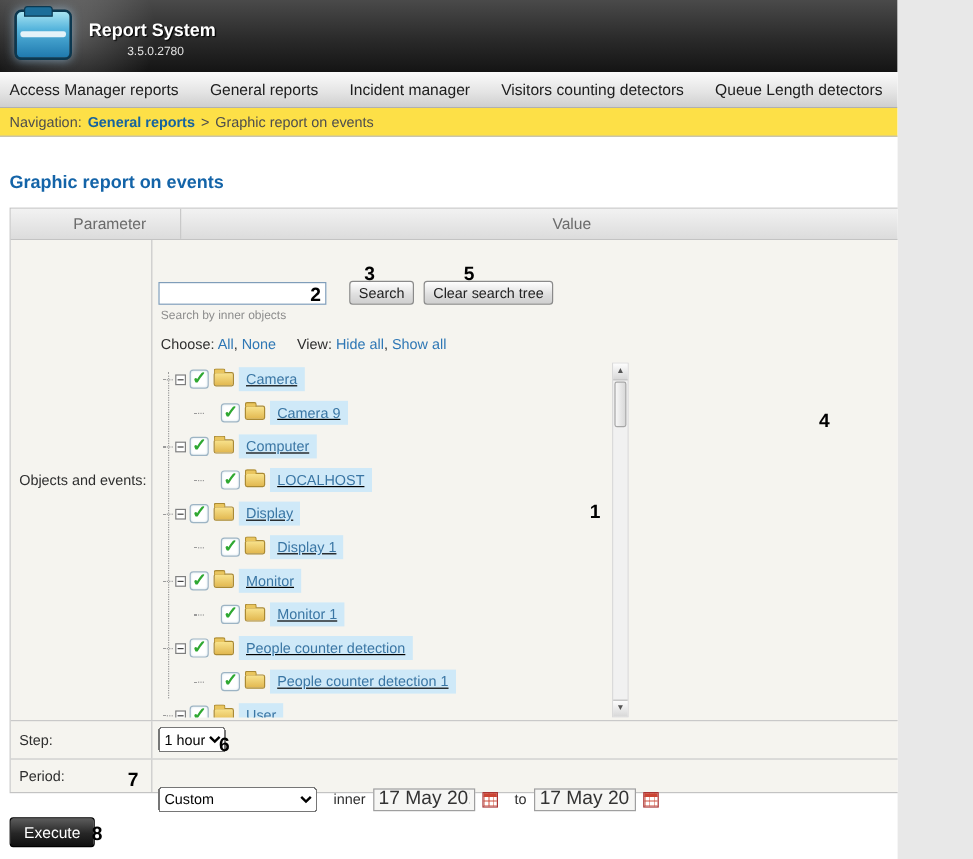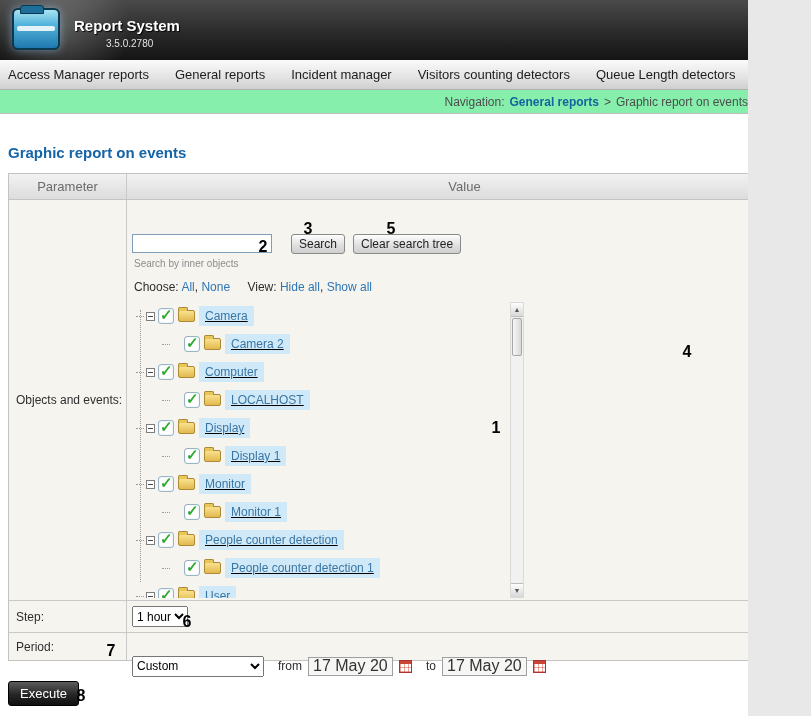--- a/index.html
+++ b/index.html
@@ -13,41 +13,41 @@
   .logo::after { content:''; position:absolute; left:3px; top:16px; right:3px; height:5px; background:rgba(255,255,255,.85); border-radius:2px; }
   .hdr-title { position:absolute; left:74px; top:17px; color:#ffffff; font-size:15px; font-weight:bold; text-shadow:1px 1px 1px #000; }
   .hdr-ver { position:absolute; left:106px; top:38px; color:#e2e2e2; font-size:10px; }
 
   
   .menu { height:30px; background:linear-gradient(180deg,#fbfbfb 0%, #e3e3e3 60%, #cfcfcf 100%); border-bottom:1px solid #b0b0b0; display:flex; align-items:center; padding-left:8px; }
   .menu-item { font-size:13px; color:#1c1c1c; padding:0 13px; line-height:30px; white-space:nowrap; cursor:pointer; }
   .menu-item:first-child { padding-left:0; }
 
   
-  .crumb { height:24px; background:#86efac; border-bottom:1px solid #bdbdbd; display:flex; align-items:center; padding-left:8px; font-size:12px; color:#4d4d4d; gap:5px;justify-content:flex-end; }
+  .crumb { height:24px; background:#fde047; border-bottom:1px solid #bdbdbd; display:flex; align-items:center; padding-left:8px; font-size:12px; color:#4d4d4d; gap:5px; }
   .crumb .lnk { color:#15639f; font-weight:bold; cursor:pointer; }
 
   
   .page-title { margin:30px 0 0 8px; font-size:15px; font-weight:bold; color:#1464a8; }
 
   
   .ptable { margin:12px 8px 0 8px; width:795px; border:1px solid #c3c3c3; }
   .trow { display:flex; }
-  .thead { height:26px; background:linear-gradient(180deg,#f2f2f2,#dcdcdc); border-bottom:1px solid #c3c3c3; }
+  .thead { height:26px; background:linear-gradient(180deg,#f2f2f2,#dcdcdc); border-bottom:1px solid #c3c3c3;padding-left:24px; }
   .thead .cell { display:flex; align-items:center; justify-content:center; color:#6b6b6b; font-size:13px; }
   .cell-param { width:118px; border-right:1px solid #c9c9c9; flex:none; }
   .cell-value { flex:1; }
   .tbody { background:#f5f4ef; }
   .row-objects { height:400px; }
   .row-step { height:32px; border-top:1px solid #c9c9c9; }
   .row-period { height:28px; border-top:1px solid #c9c9c9; }
   .param-label { display:flex; align-items:center; padding-left:7px; font-size:12px; color:#2e2e2e; }
 
   .obj-value { padding:34px 0 0 5px; position:relative; }
-  .controls { display:flex; align-items:flex-start; }
+  .controls { display:flex; align-items:flex-end; }
   .search-input { width:140px; height:19px; border:1px solid #7f9db9; background:#fff; font-size:12px; padding:0 4px; font-family:"Liberation Sans",sans-serif; }
   .btn { margin-left:8px; background:linear-gradient(180deg,#fefefe,#dedede 60%,#cfcfcf); border:1px solid #8a8a8a; border-radius:3px; font-size:12px; color:#222; padding:2px 7px; height:20px; cursor:pointer; font-family:"Liberation Sans",sans-serif; }
   .btn-search { margin-left:19px; }
   .hint { margin:4px 0 0 2px; font-size:10px; color:#8d8d8d; }
   .choose-bar { margin:11px 0 0 2px; font-size:12px; color:#2e2e2e; }
   .choose-bar .lnk { color:#2e77b5; cursor:pointer; }
   .choose-bar .view-lbl { margin-left:14px; }
 
   
   .tree-box { position:relative; width:392px; height:296px; margin-top:8px; overflow:hidden; }
@@ -155,21 +155,21 @@
               <span class="expander"></span>
               <span class="cbx"></span>
               <span class="folder"></span>
               <span class="tlabel">Camera</span>
             </div>
             <div class="tree-row lvl1">
               <span class="stub"></span>
               <span class="expander exp-hidden"></span>
               <span class="cbx"></span>
               <span class="folder"></span>
-              <span class="tlabel">Camera 2</span>
+              <span class="tlabel">Camera 9</span>
             </div>
 
             <div class="tree-row lvl0">
               <span class="stub"></span>
               <span class="expander"></span>
               <span class="cbx"></span>
               <span class="folder"></span>
               <span class="tlabel">Computer</span>
             </div>
             <div class="tree-row lvl1">
@@ -252,21 +252,21 @@
         </select>
       </div>
     </div>
 
     <div class="trow tbody row-period">
       <div class="cell-param param-label">Period:</div>
       <div class="cell-value period-value">
         <select class="period-select">
           <option>Custom</option>
         </select>
-        <span class="fromto">from</span>
+        <span class="fromto">inner</span>
         <input class="date-input" type="text" value="17 May 2023" style="">
         <span class="cal-icon"></span>
         <span class="fromto">to</span>
         <input class="date-input" type="text" value="17 May 2023" style="">
         <span class="cal-icon"></span>
       </div>
     </div>
   </div>
 
   

